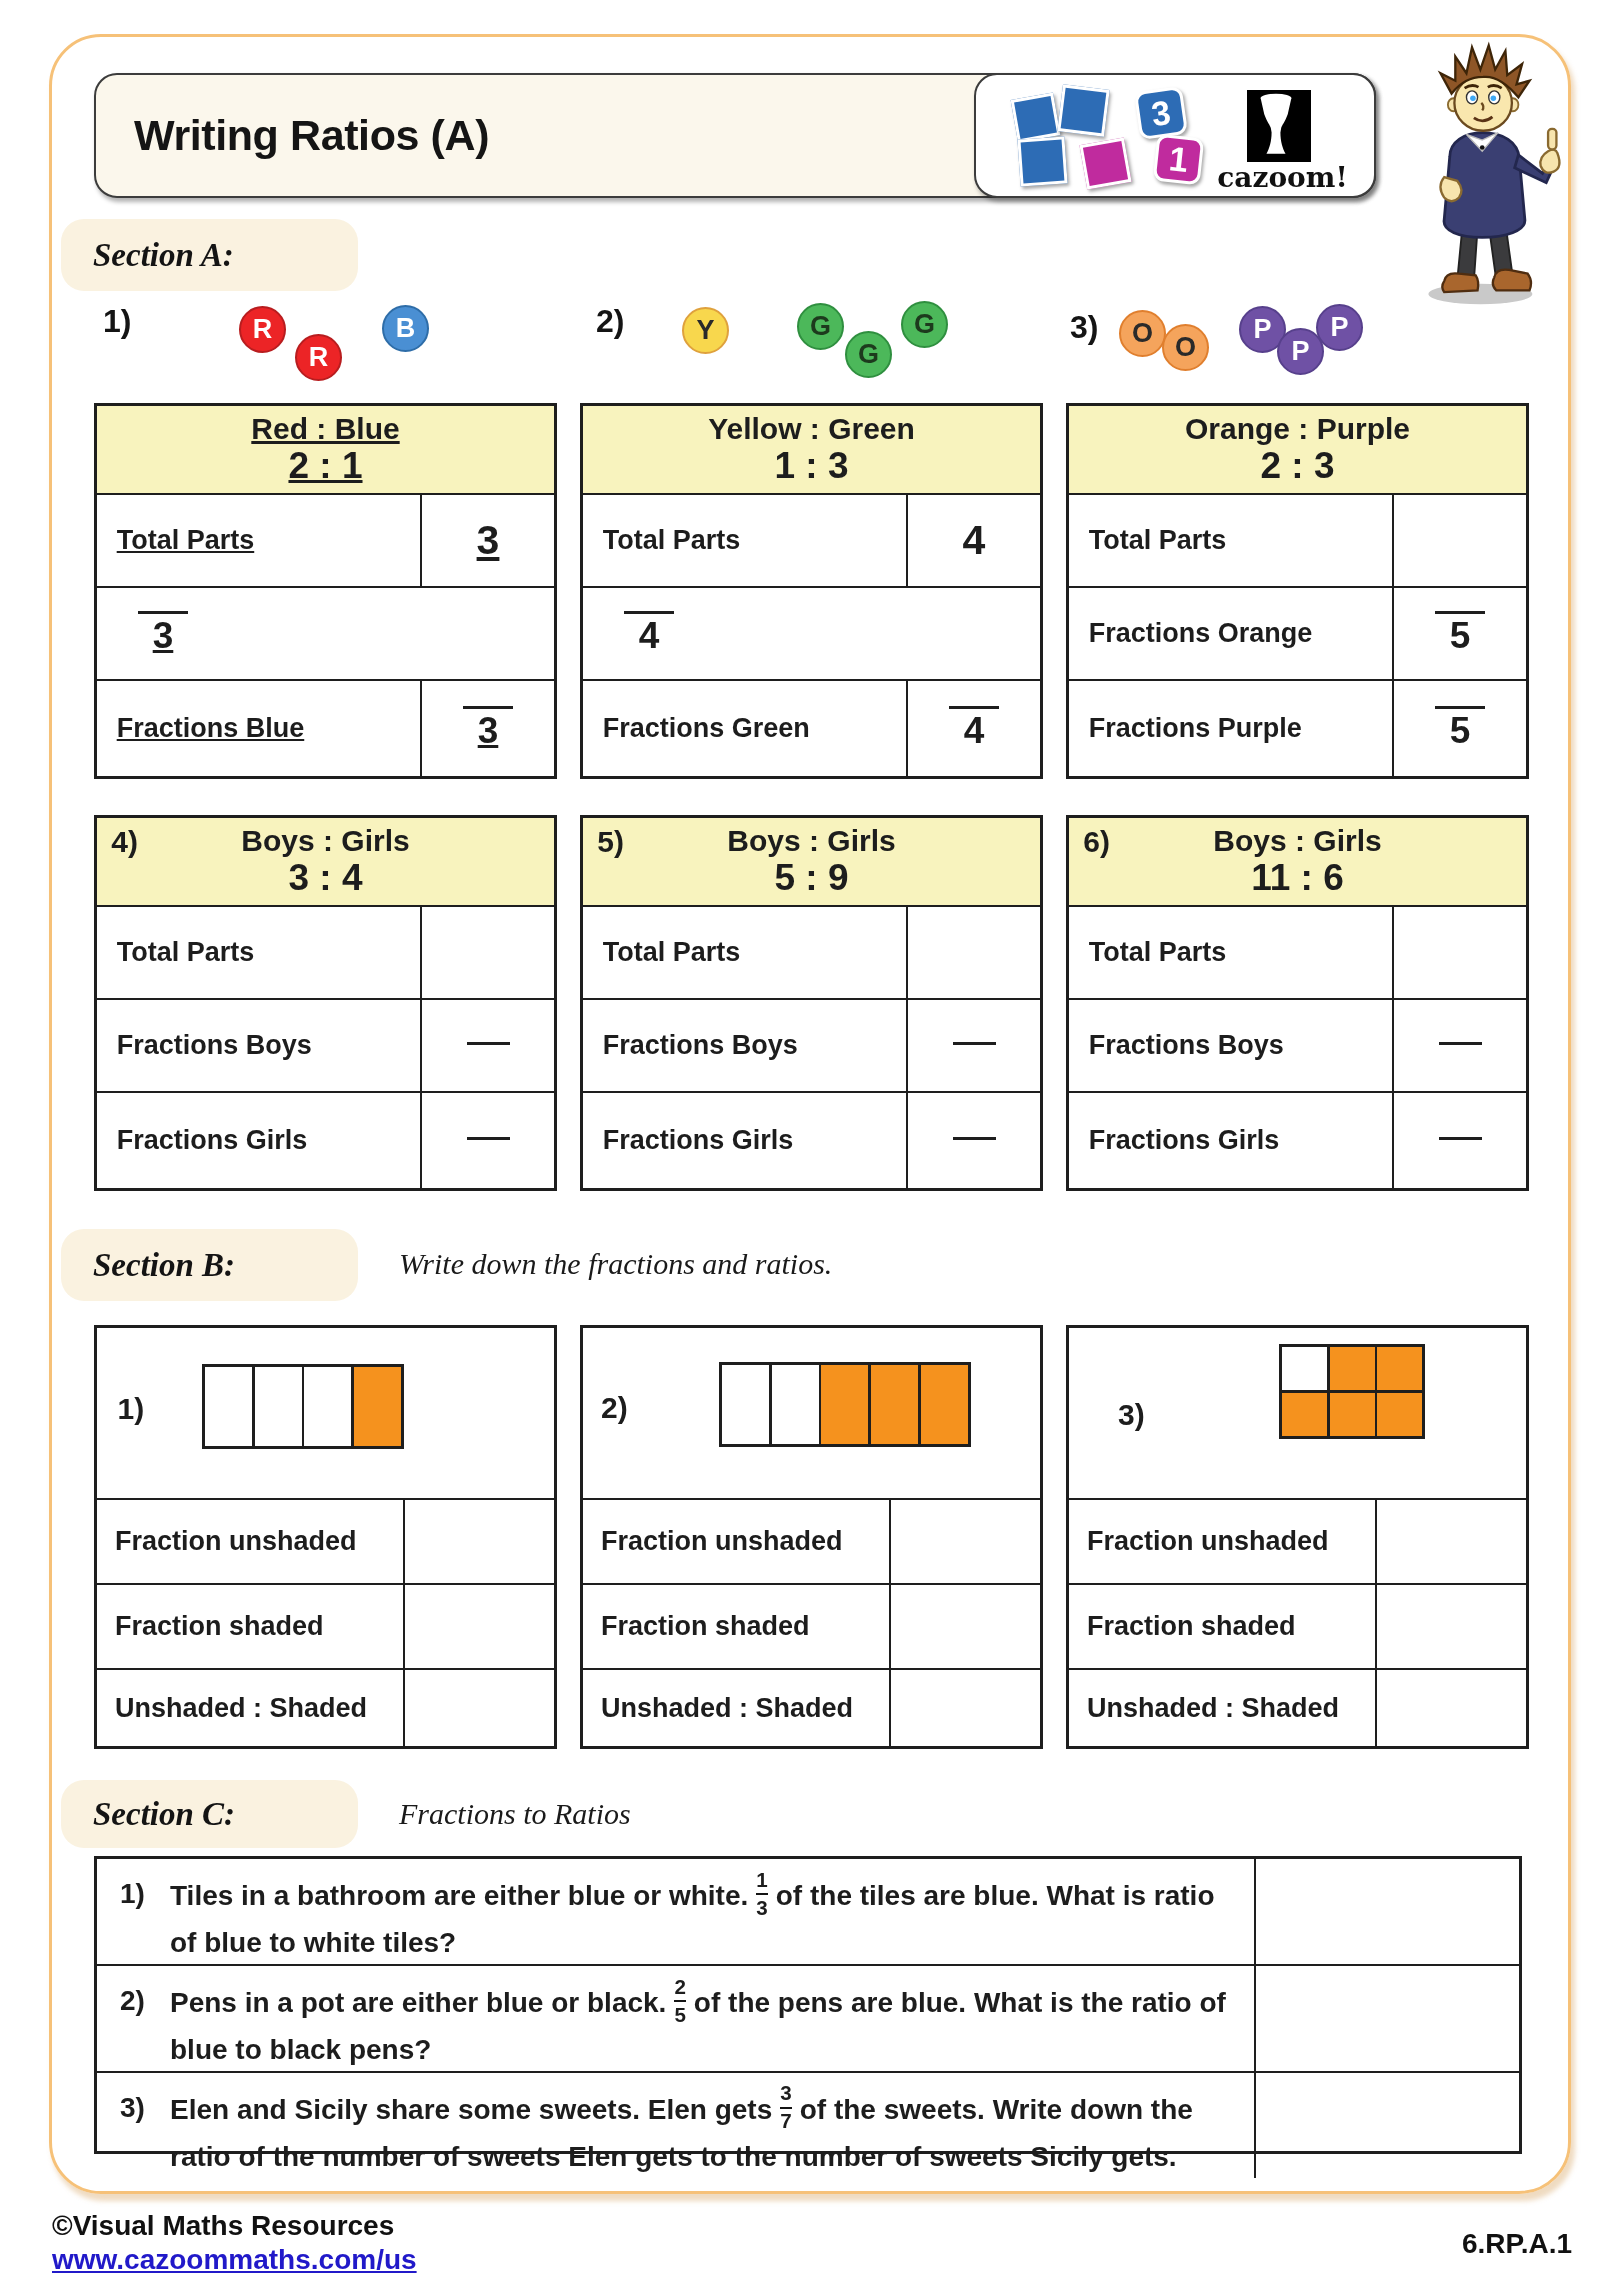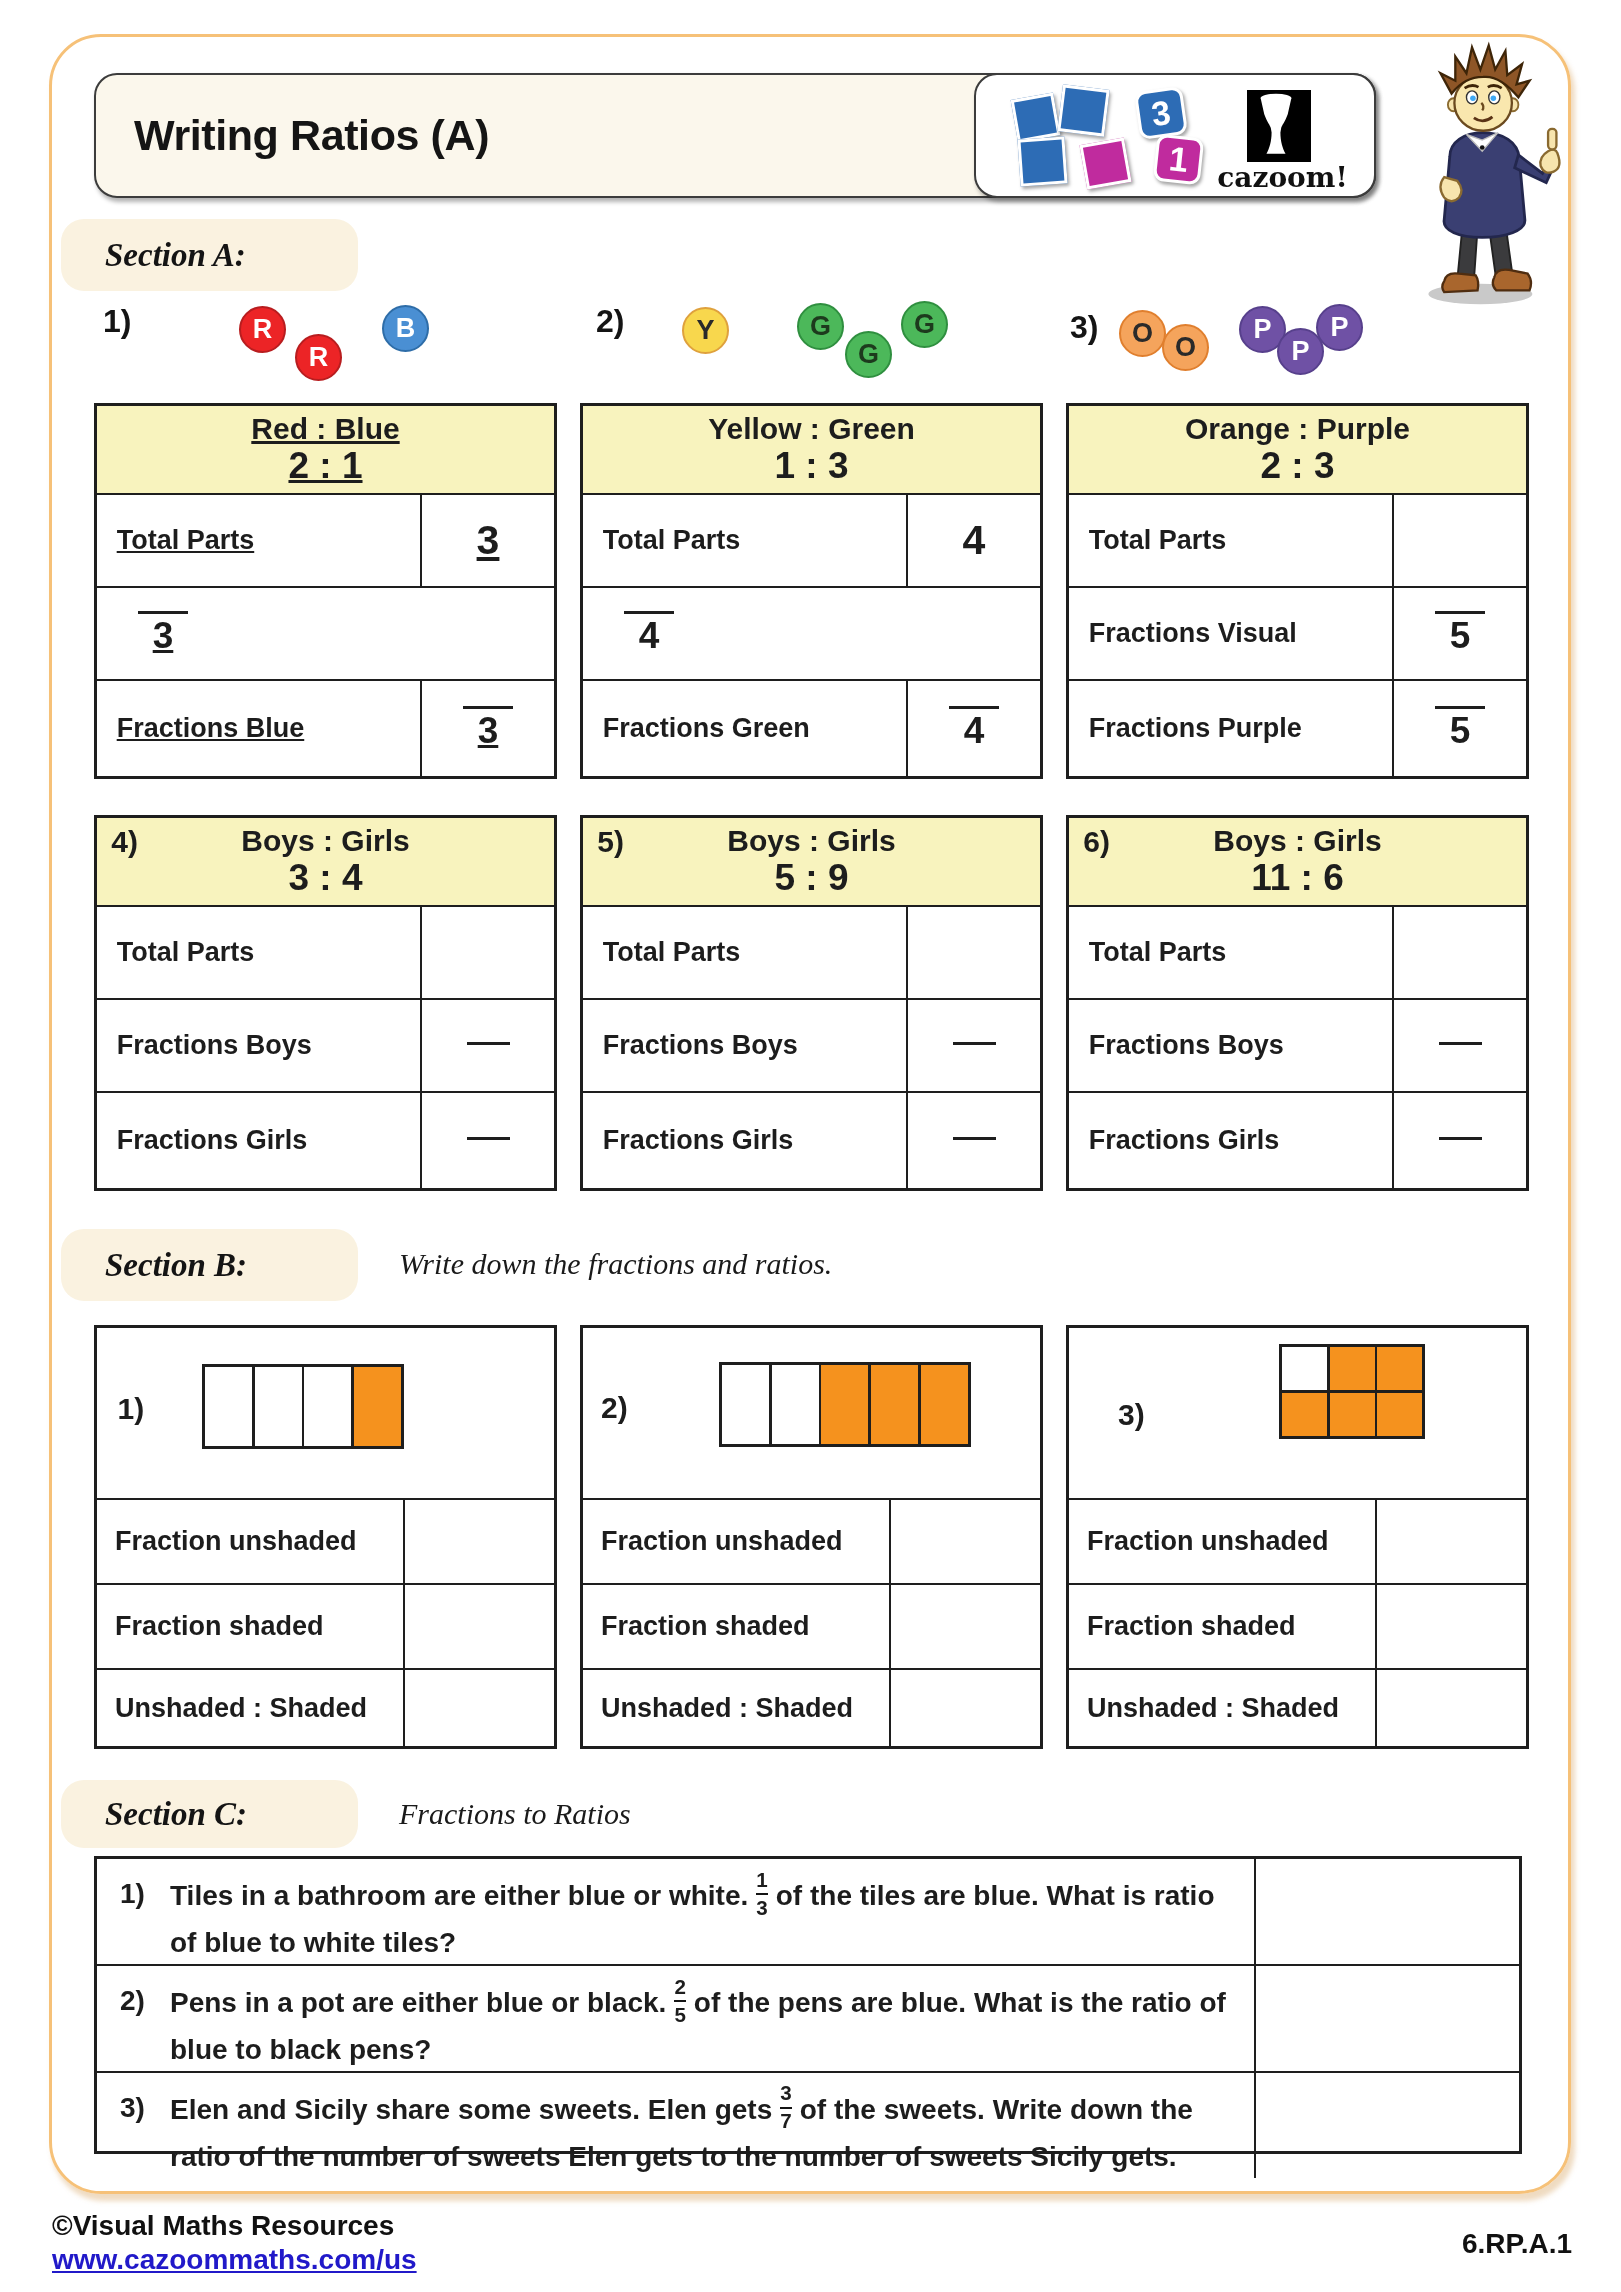--- a/index.html
+++ b/index.html
@@ -37,21 +37,21 @@
     box-shadow:1.8px 2.7px 3.6px rgba(0,0,0,.35); display:flex; align-items:center; justify-content:center;
     color:#fff; font-weight:bold; font-size:34px; }
   .tile.blue { background:#2D6CB5; }
   .tile.magenta { background:#C02B9E; }
   .drum-box { left:1247px; top:90px; width:64px; height:72px; background:#000; }
   .cazoom { left:1211px; top:161px; width:143px; text-align:center;
     font-family:"DejaVu Serif", serif; font-weight:bold; font-size:28px; color:#111; }
 
   
   .pill { background:#FAF2E0; border-radius:23px; height:72px; width:297px;
-    display:flex; align-items:center; padding-left:44px; }
+    display:flex; align-items:center; padding-left:32px; }
   .pill-text { font-family:"Liberation Serif", serif; font-style:italic; font-weight:bold; font-size:33px; color:#141414; }
   .instruction { font-family:"Liberation Serif", serif; font-style:italic; font-size:30px; color:#1a1a1a; }
 
   
   .qnum-float { font-size:32px; font-weight:bold; color:#141414; }
   .circ { position:absolute; width:47px; height:47px; border-radius:50%;
     display:flex; align-items:center; justify-content:center;
     font-size:27px; font-weight:bold; }
   .c-red    { background:#EC2426; border:2.7px solid #B81D1F; color:#fff; }
   .c-blue   { background:#4A8FD3; border:2.7px solid #2E6DA8; color:#fff; }
@@ -251,21 +251,21 @@
     <div class="rhead">
       <div class="rnum"></div>
       <div class="rtitle">Orange : Purple</div>
       <div class="rratio">2 : 3</div>
     </div>
     <div class="rrow">
       <div class="rlabel">Total Parts</div>
       <div class="rvalue num"></div>
     </div>
     <div class="rrow">
-      <div class="rlabel">Fractions Visual</div>
+      <div class="rlabel">Fractions Orange</div>
       <div class="rvalue">
           <div class="frac">
             <div class="fbar"></div>
             <div class="fden">5</div>
           </div>
         </div>
     </div>
     <div class="rrow last">
       <div class="rlabel">Fractions Purple</div>
       <div class="rvalue">

